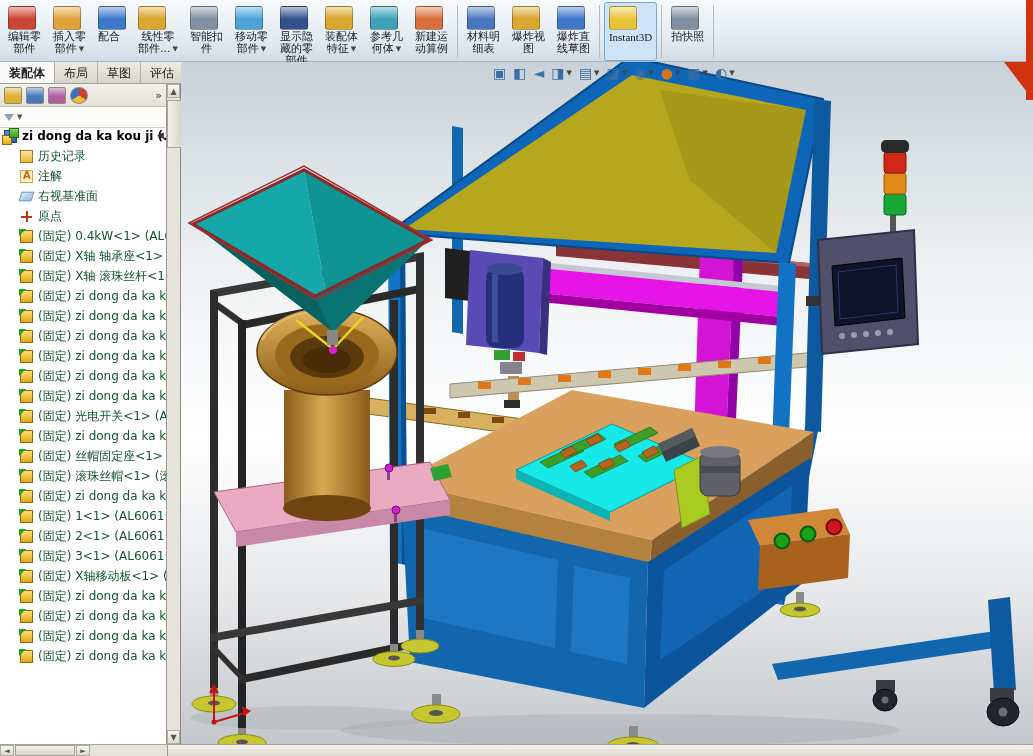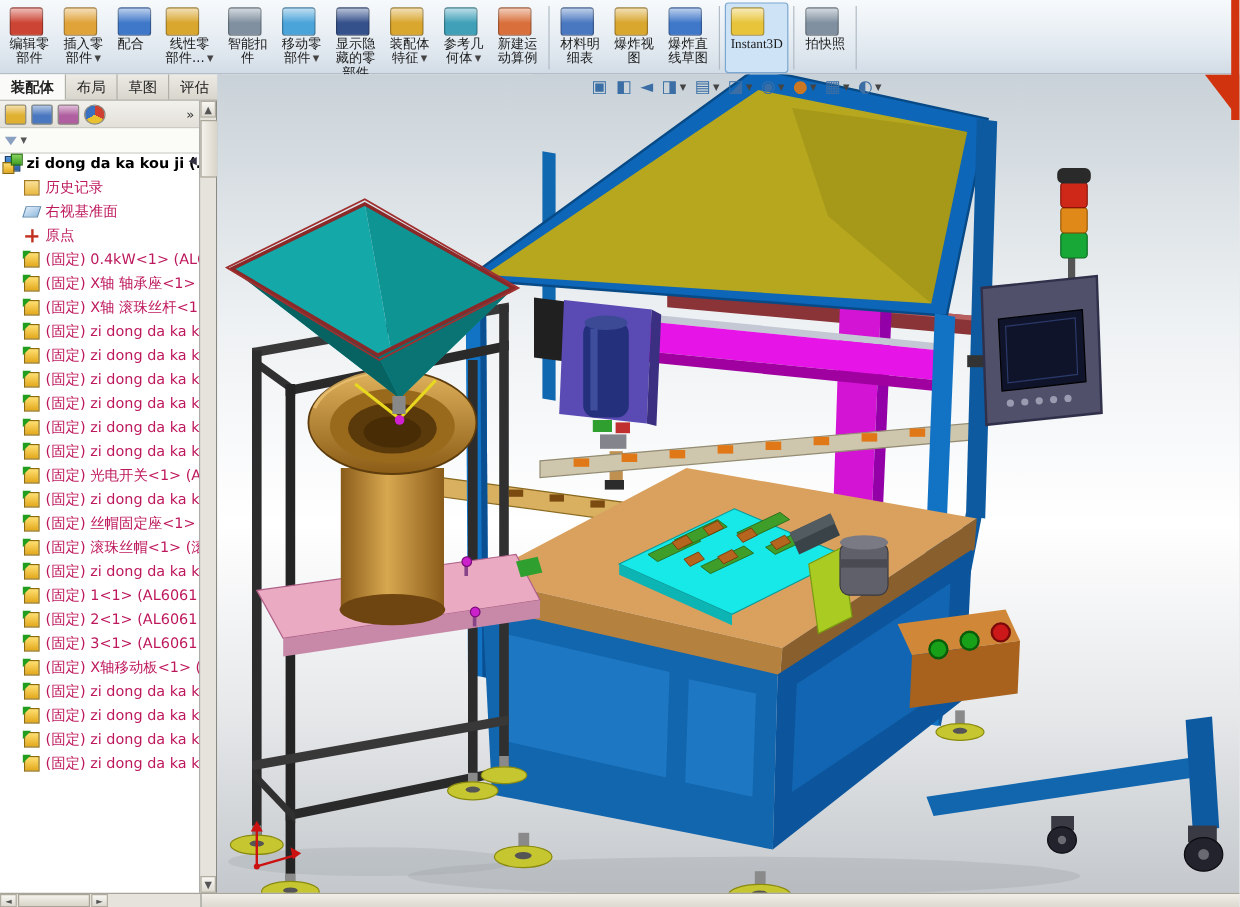--- a/index.html
+++ b/index.html
@@ -35,21 +35,21 @@
   .overflow{margin-left:auto;font-size:11px;color:#333;}
   .filter-row{height:20px;border-bottom:1px solid #d0d0c8;display:flex;align-items:center;
     padding:0 4px;gap:3px;background:#fbfbf8;}
   .funnel{width:0;height:0;border-left:5px solid transparent;border-right:5px solid transparent;
     border-top:7px solid #8aa0c0;}
   .filter-arrow{font-size:7px;color:#555;}
   .tree{position:absolute;top:42px;left:0;right:0;bottom:0;overflow:hidden;}
   .troot{display:flex;align-items:center;height:20px;padding-left:4px;font-size:12px;font-weight:bold;
     gap:5px;white-space:nowrap;overflow:hidden;}
   .titem{display:flex;align-items:center;height:20px;padding-left:20px;font-size:12px;gap:5px;
-    white-space:nowrap;overflow:hidden;color:#be185d;}
+    white-space:nowrap;overflow:hidden;color:#14532d;}
   .collapse-btn{position:absolute;right:2px;top:46px;font-size:9px;color:#334;z-index:5;}
 
   .tic{width:13px;height:13px;flex:none;position:relative;display:inline-block;box-sizing:border-box;}
   .tic-history{background:linear-gradient(#fae097,#eab93f);border:1px solid #a5791c;}
   .tic-sensors{background:radial-gradient(circle at 35% 35%,#ffe9a8,#d99a23);border:1px solid #a5791c;border-radius:3px;}
   .tic-annotations{background:#fdf3c8;border:1px solid #c9a83e;}
   .tic-annotations::after{content:"A";position:absolute;left:2px;top:-1px;font-size:10px;font-weight:bold;color:#d06010;}
   .tic-plane{background:linear-gradient(135deg,#dceafa,#96bede);border:1px solid #5d88ad;transform:skewX(-18deg) scaleY(.72);}
   .tic-origin::before{content:"";position:absolute;left:6px;top:1px;width:2px;height:11px;background:#c03020;}
   .tic-origin::after{content:"";position:absolute;left:1px;top:6px;width:11px;height:2px;background:#c03020;}
@@ -223,20 +223,24 @@
   <span class="collapse-btn">◀</span>
   <div class="tree">
     <div class="troot">
       <span class="tic tic-root"></span>
       <span>zi dong da ka kou ji (.&lt;默</span>
     </div>
     <div>
         <div class="titem">
           <span class="tic tic-history"></span>
           <span>历史记录</span>
+        </div>
+        <div class="titem">
+          <span class="tic tic-annotations"></span>
+          <span>注解</span>
         </div>
         <div class="titem">
           <span class="tic tic-plane"></span>
           <span>右视基准面</span>
         </div>
         <div class="titem">
           <span class="tic tic-origin"></span>
           <span>原点</span>
         </div>
         <div class="titem">

